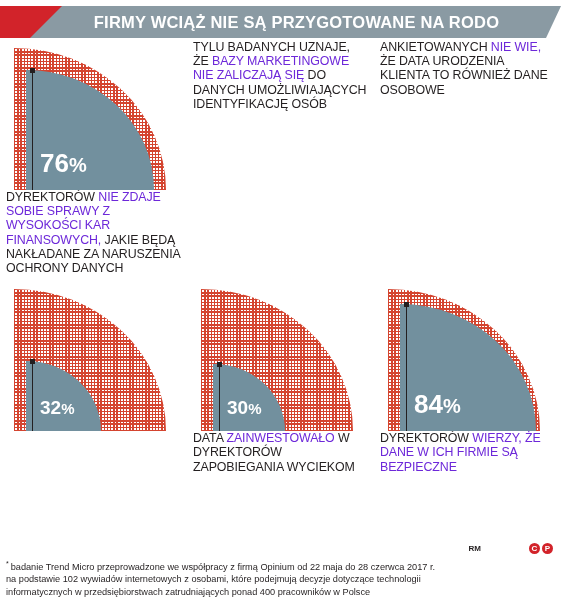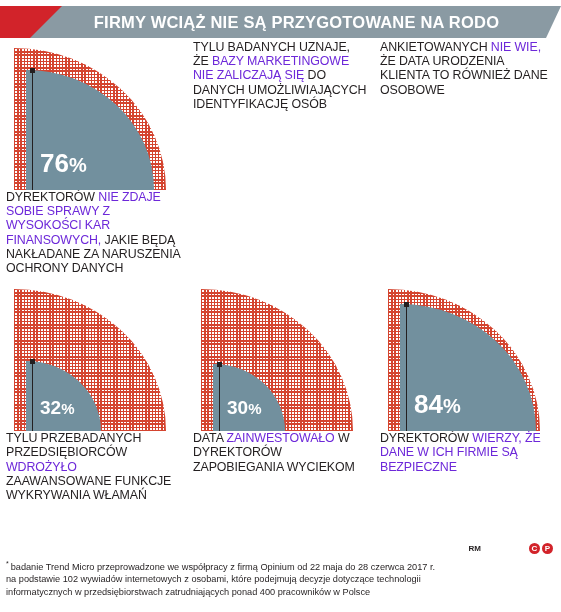--- a/index.html
+++ b/index.html
@@ -208,21 +208,20 @@
     <div class="row" style="margin-top: 6px;">
       <div class="cell">
         <div class="chart">
           <div class="arc-outer"></div>
           <div class="arc-fill" style="width: 74.9957px; height: 70.0618px;">
             <div class="arc-value small"><span class="num">32</span><span class="pct">%</span></div>
           </div>
           <div class="leader-dot" style="left: 16px; bottom: 67.0618px;"></div>
           <div class="leader" style="left: 18px; bottom: 0px; height: 67.0618px;"></div>
         </div>
-        <div class="caption"><span>TYLU PRZEBADANYCH PRZEDSIĘBIORCÓW </span><span class="hi">WDROŻYŁO</span><span> ZAAWANSOWANE FUNKCJE WYKRYWANIA WŁAMAŃ</span></div>
       </div>
       <div class="cell">
         <div class="chart">
           <div class="arc-outer"></div>
           <div class="arc-fill" style="width: 72.0541px; height: 67.3137px;">
             <div class="arc-value small"><span class="num">30</span><span class="pct">%</span></div>
           </div>
           <div class="leader-dot" style="left: 16px; bottom: 64.3137px;"></div>
           <div class="leader" style="left: 18px; bottom: 0px; height: 64.3137px;"></div>
         </div>

